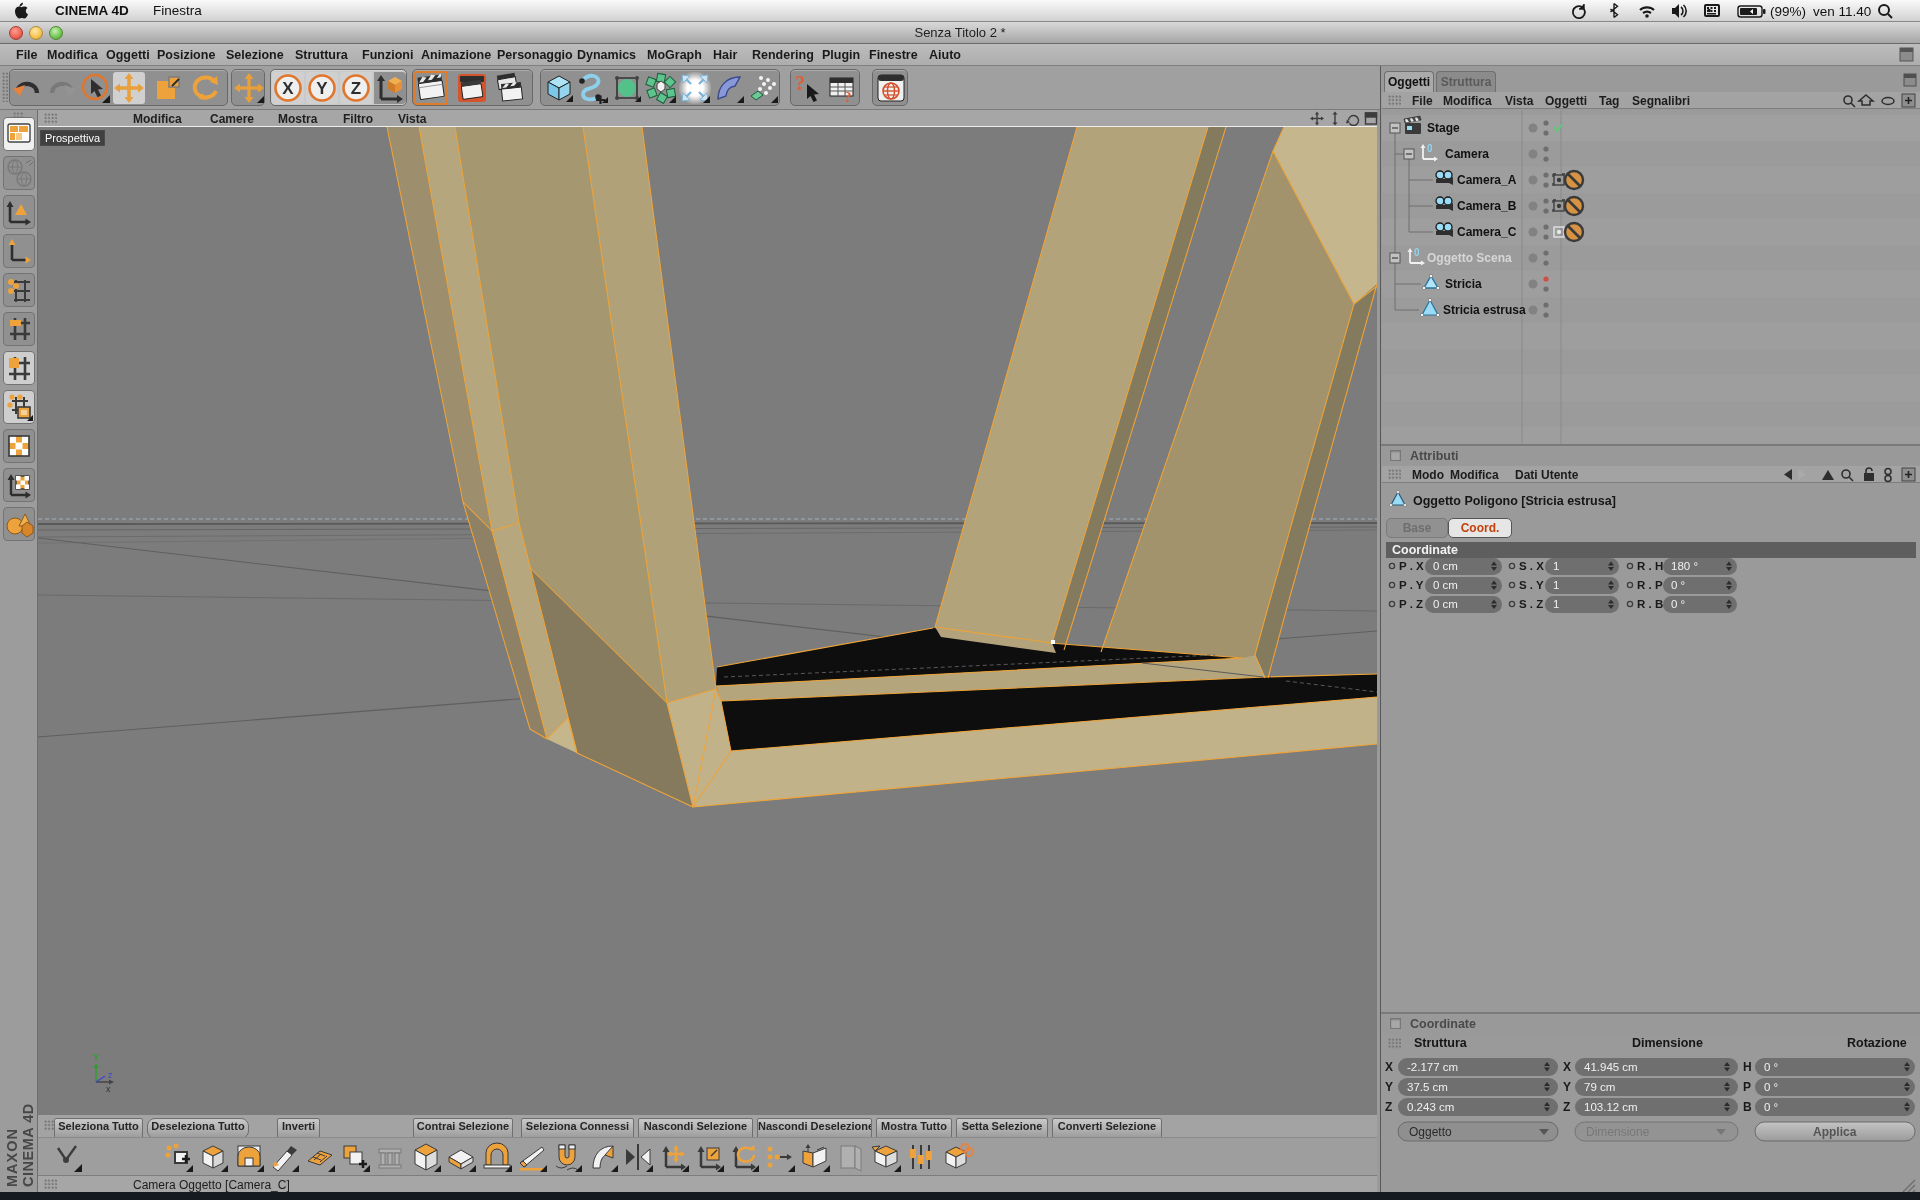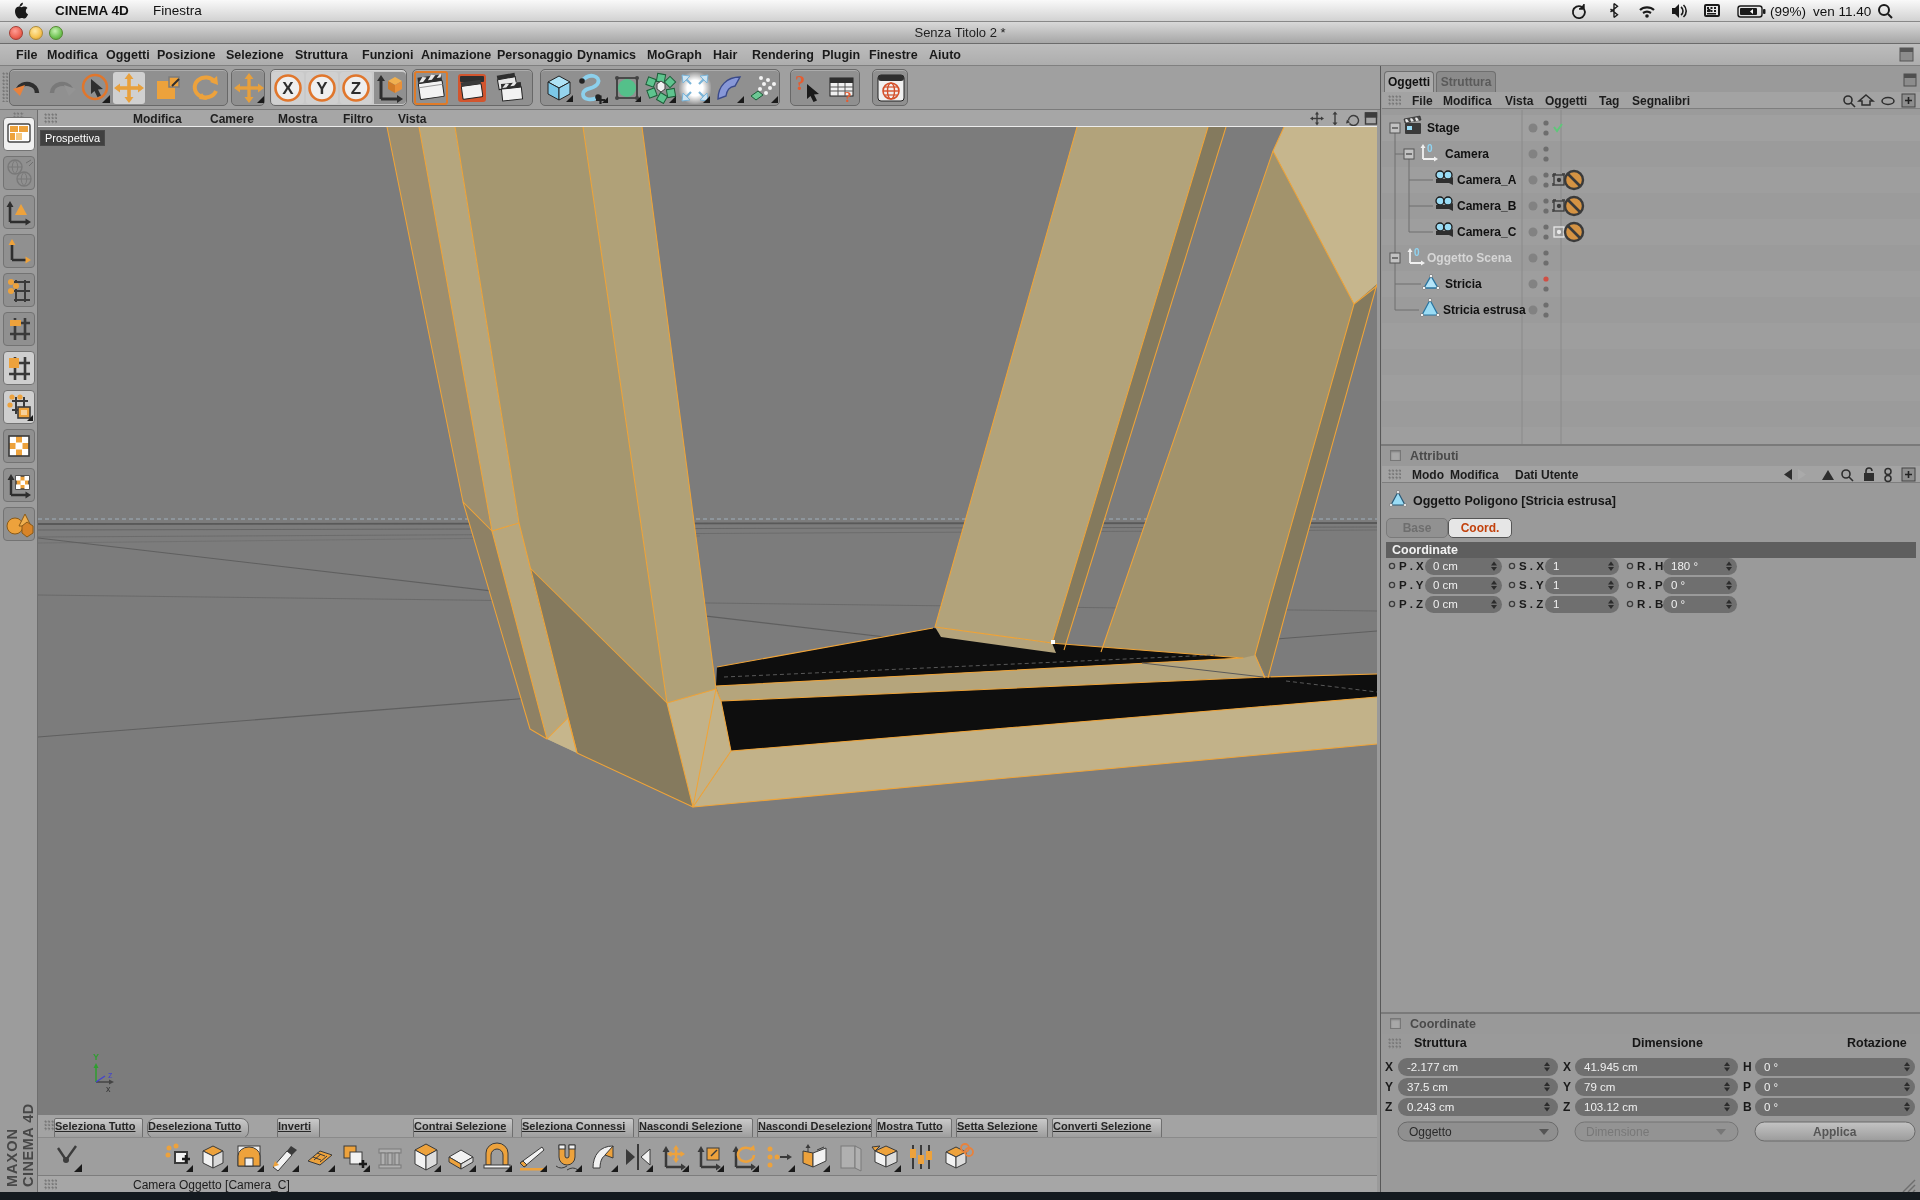--- a/index.html
+++ b/index.html
@@ -23,21 +23,21 @@
 .tsel{outline:2px solid #e07b28;outline-offset:-1px;border-radius:2px;}
 
 #leftdock{left:0;top:110px;width:38px;height:1082px;background:#9c9c9c;border-right:1px solid #6e6e6e;}
 .dicon{position:absolute;left:3px;width:32px;height:34px;background:#909090;border:1px solid #737373;border-radius:4px;}
 .dicon.lit{background:#cecece;}
 
 #vpmenu{left:38px;top:110px;width:1339px;height:17px;background:#a6a6a6;border-bottom:1px solid #8a8a8a;}
 #vpmenu span{position:absolute;top:2px;font-size:12px;font-weight:bold;color:#1f1f1f;}
 
 #selrow{left:38px;top:1115px;width:1339px;height:22px;background:#a3a3a3;}
-.selbtn{position:absolute;top:3px;height:21px;background:linear-gradient(#c9c9c9,#9b9b9b);border:1px solid #6f6f6f;border-radius:2px;font-size:11px;font-weight:bold;color:#262626;text-align:left;line-height:15px;white-space:nowrap;overflow:hidden;text-decoration:underline;}
+.selbtn{position:absolute;top:3px;height:21px;background:linear-gradient(#c9c9c9,#9b9b9b);border:1px solid #6f6f6f;border-radius:2px;font-size:11px;font-weight:bold;color:#262626;text-align:center;line-height:15px;white-space:nowrap;overflow:hidden;}
 #iconrow{left:38px;top:1137px;width:1339px;height:38px;background:#9e9e9e;border-top:1px solid #8a8a8a;}
 #statusrow{left:38px;top:1175px;width:1339px;height:17px;background:#a6a6a6;border-top:1px solid #7d7d7d;font-size:12px;color:#1c1c1c;}
 #bottomstrip{left:0;top:1192px;width:1920px;height:8px;background:#141a1f;}
 
 #rpanel{left:1380px;top:66px;width:540px;height:1126px;background:#9a9a9a;border-left:1px solid #585858;}
 .ptab{position:absolute;height:21px;border:1px solid #6f6f6f;border-bottom:none;border-radius:4px 4px 0 0;font-size:12px;font-weight:bold;text-align:center;}
 .pmenu{position:absolute;width:538px;height:17px;background:#a3a3a3;border-bottom:1px solid #7e7e7e;}
 .pmenu span{position:absolute;top:2px;font-size:12px;font-weight:bold;color:#1c1c1c;}
 .hdrrow{position:absolute;width:538px;height:20px;background:#999999;}
 .hdrrow .t{position:absolute;top:3px;font-size:12.5px;font-weight:bold;color:#4a4a4a;}

